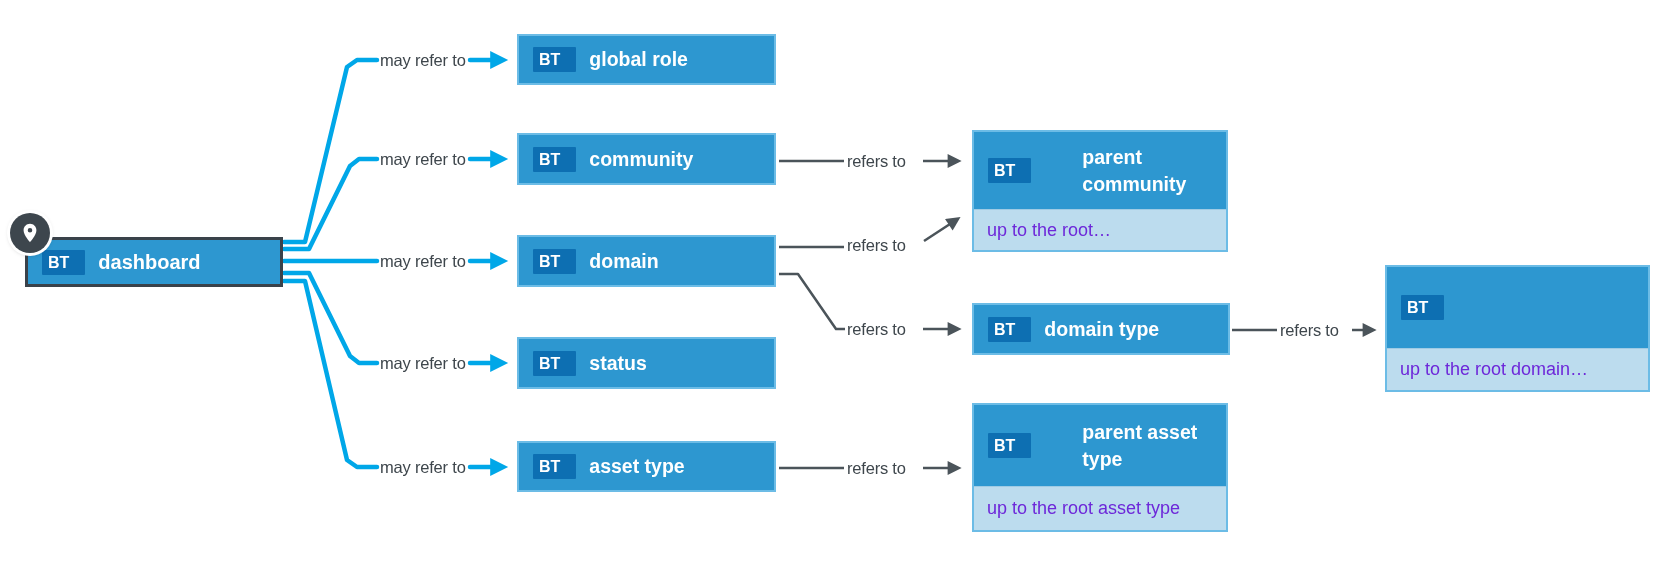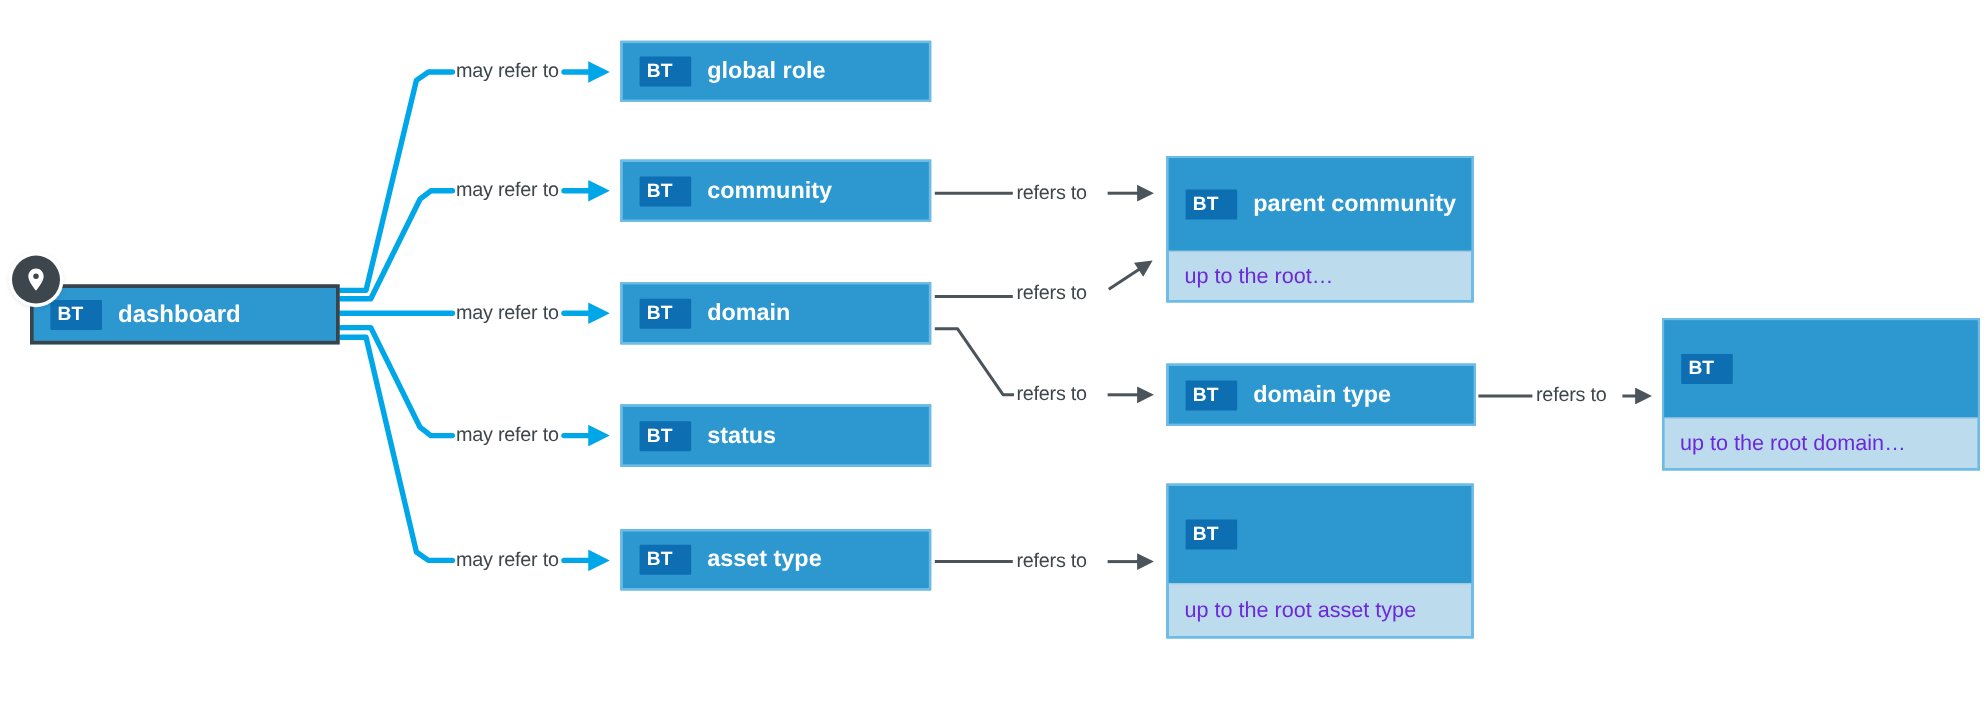--- a/index.html
+++ b/index.html
@@ -25,21 +25,21 @@
     font-size:16px;line-height:1;padding:5px 16px 4px 6px;border-radius:1px;flex:0 0 auto;
   }
   .node-compound{
     position:absolute;z-index:3;box-sizing:border-box;border:2px solid #6cbce6;
     display:flex;flex-direction:column;background:#2d97d0;
   }
   .node-compound .head{
     flex:0 0 auto;display:flex;align-items:center;gap:13px;padding:0 10px 0 14px;
     background:#2d97d0;
   }
-  .node-compound .head .label{color:#ffffff;font-weight:bold;font-size:19.5px;line-height:1.35;}
+  .node-compound .head .label{color:#ffffff;font-weight:bold;font-size:19.5px;line-height:1.35;margin-left:38px;}
   .node-compound .note{
     flex:1 1 auto;background:#bcdcee;display:flex;align-items:center;
     padding:0 10px 0 13px;color:#6d28d9;font-size:18px;border-top:1px solid #9fcbe4;
   }
   #dashboard-node{
     border:3px solid #3a424a;background:#2d97d0;
   }
   #dashboard-node .label{font-size:20px;}
   .pin-badge{
     position:absolute;z-index:4;width:40px;height:40px;border-radius:50%;
@@ -146,20 +146,21 @@
   </div>
 
   <div class="node" style="left:972px;top:303px;width:258px;height:52px">
     <span class="badge">BT</span>
     <span class="label">domain type</span>
   </div>
 
   <div class="node-compound" style="left:972px;top:403px;width:256px;height:129px">
     <div class="head" style="height:81px">
       <span class="badge">BT</span>
+      <span class="label">parent asset type</span>
     </div>
     <div class="note">up to the root asset type</div>
   </div>
 
   <div class="node-compound" style="left:1385px;top:265px;width:265px;height:127px">
     <div class="head" style="height:81px">
       <span class="badge">BT</span>
     </div>
     <div class="note">up to the root domain…</div>
   </div>

